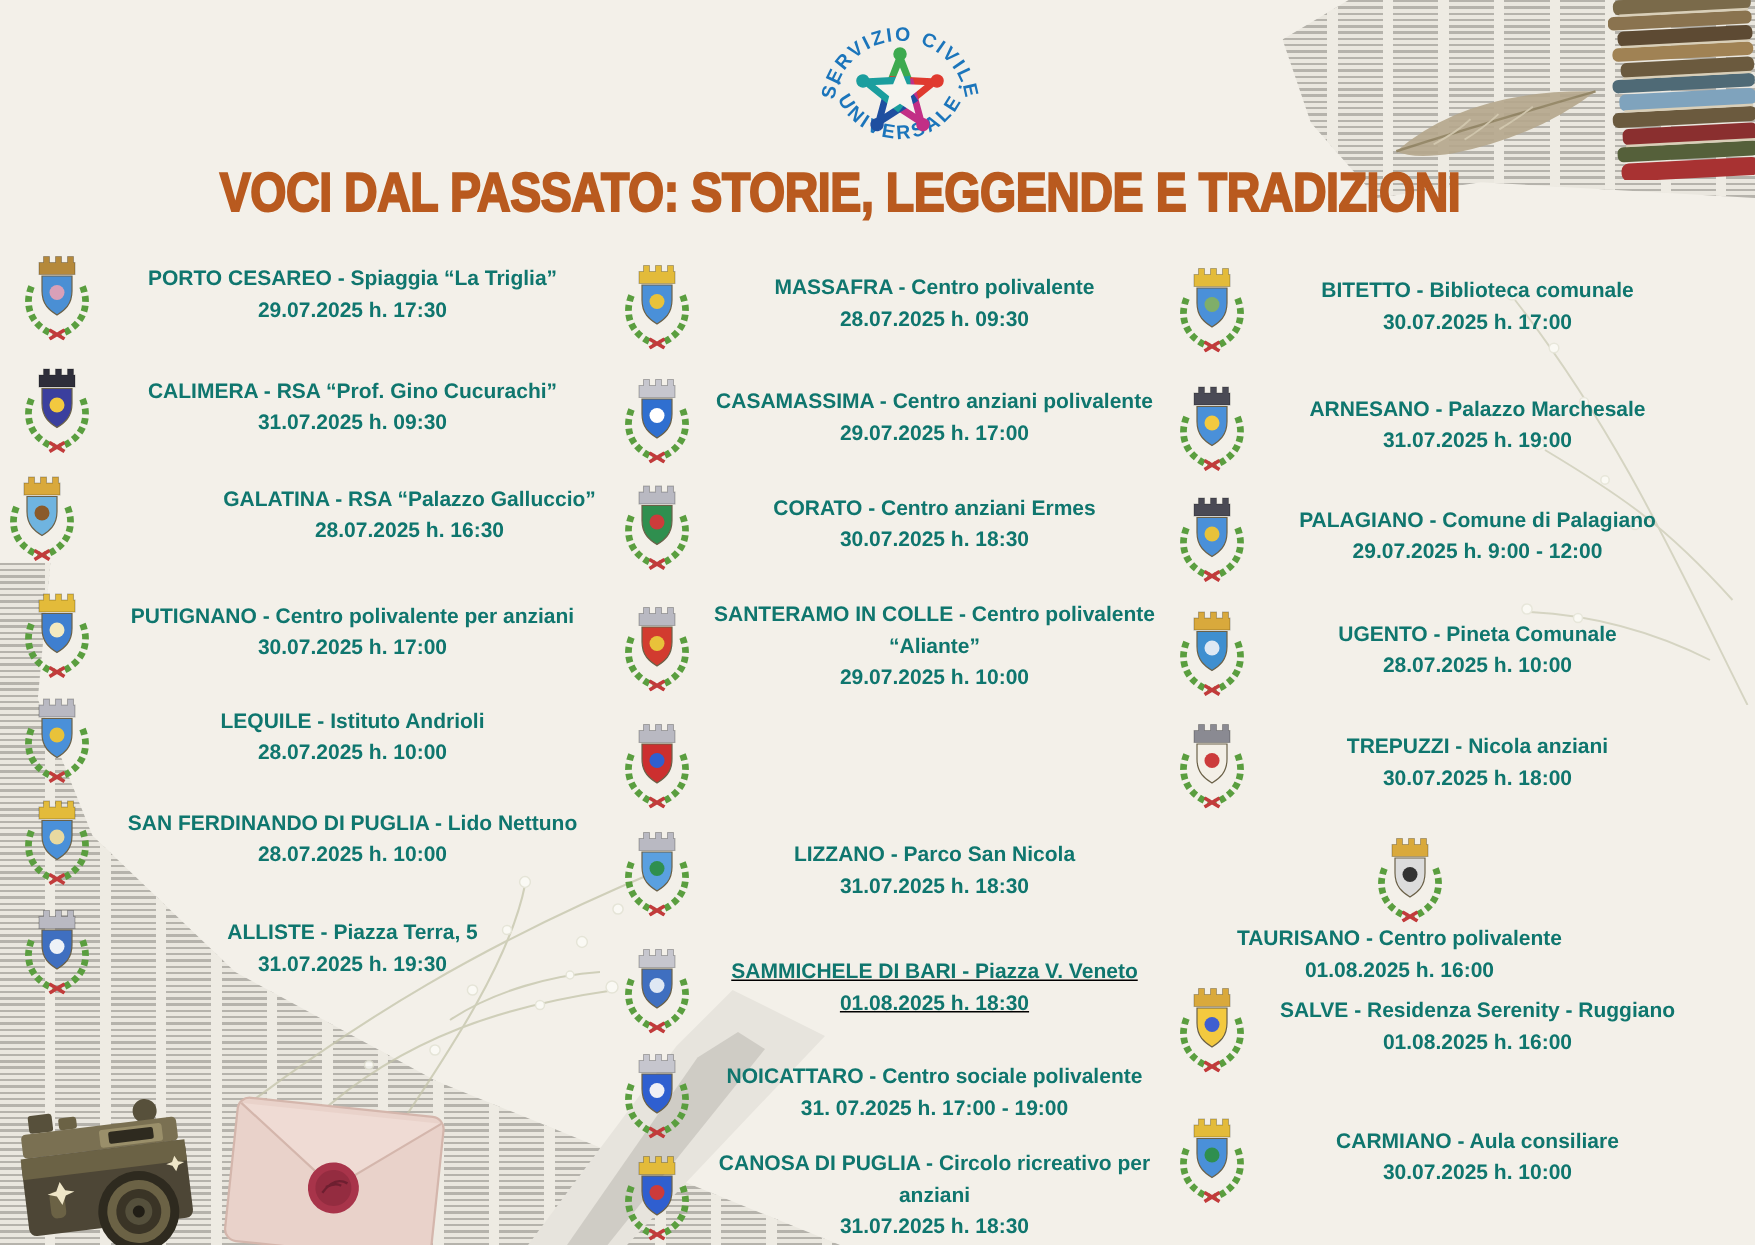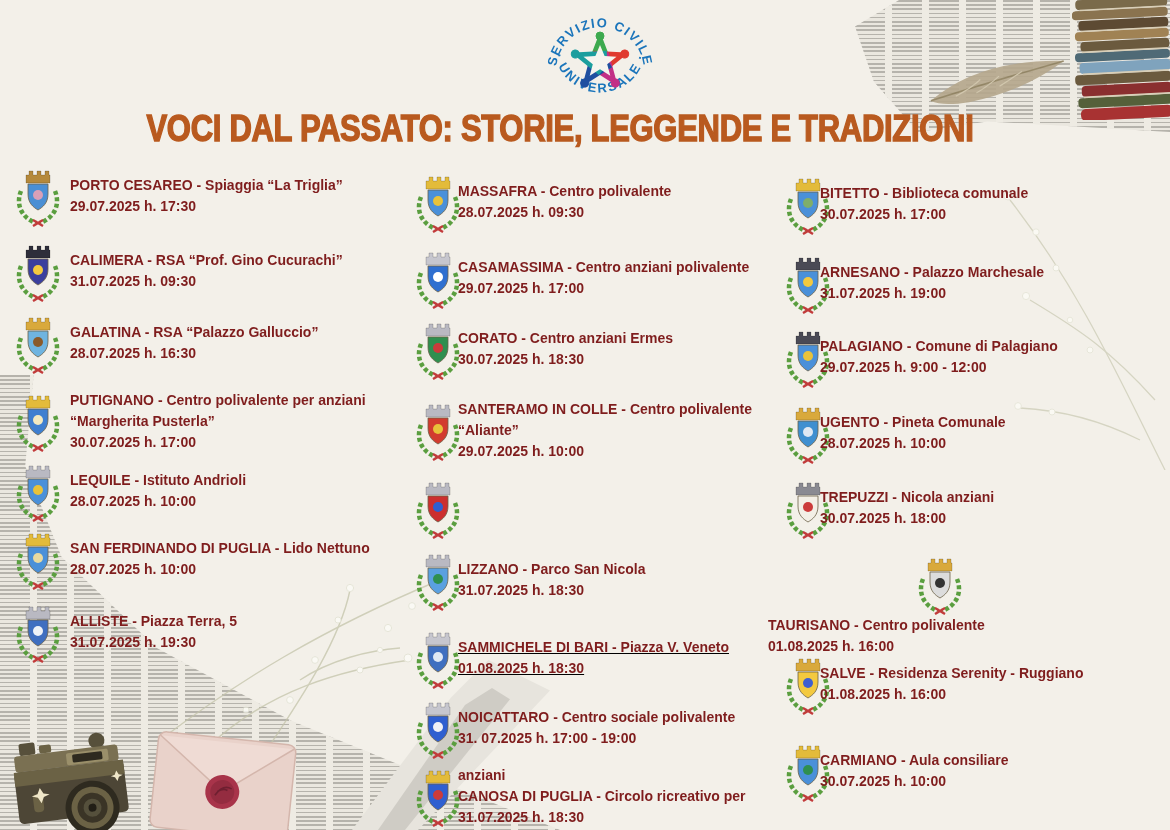--- a/index.html
+++ b/index.html
@@ -20,21 +20,21 @@
   
   #title{
     position:absolute; top:112px; left:60px; width:1000px; height:46px;
     text-align:center; font-size:31px; font-weight:bold; letter-spacing:-.3px;
     color:#b95a1f; -webkit-text-stroke:1.2px #b95a1f;
     transform:scaleY(1.18); white-space:nowrap;
   }
   
   .event{position:absolute; display:flex; align-items:center;}
   .stemma{flex:0 0 52px; width:52px; height:62px;}
-  .etext{width:330px; text-align:left; color:#7f1d1d;
+  .etext{width:330px; text-align:center; color:#0f766e;
          font-size:14px; line-height:21px; font-weight:bold;}
   .col1 .etext{margin-left:6px;}
   .col2 .etext{margin-left:-6px;}
   .col3 .etext{margin-left:-14px;}
   .line{white-space:nowrap;}
   .line:empty{display:none;}
   
   .decor{position:absolute;}
 </style>
 </head>
@@ -214,21 +214,21 @@
           <path d="M43,26 C48,38 44,52 28,58" stroke="#5a9e3f" stroke-width="4.5" fill="none" stroke-dasharray="4 2.5"></path>
           <path d="M21,55 l10,6 M31,55 l-10,6" stroke="#c23b3b" stroke-width="2.4"></path>
         </svg>
     </div>
     <div class="etext">
         <div class="line">CALIMERA - RSA “Prof. Gino Cucurachi”</div>
         <div class="line">31.07.2025 h. 09:30</div>
       </div>
   </div>
 
-  <div class="event col1" style="left:12px;top:311px;height:64px;">
+  <div class="event col1" style="left:2px;top:311px;height:64px;gap:48px;">
     <div class="stemma" style="--shield:#6fb4e0;--crown:#d9a93c;--emblem:#8a5a2a">
       <svg width="52" height="62" viewBox="0 0 52 62">
           <path d="M14,10 h3 v-4 h4 v4 h4 v-4 h4 v4 h4 v-4 h4 v4 h1 v8 h-24 z" fill="var(--crown)" stroke="rgba(0,0,0,.25)" stroke-width=".7"></path>
           <path d="M16,19 h20 v10 c0,9 -5,13 -10,16 c-5,-3 -10,-7 -10,-16 z" fill="var(--shield)" stroke="#6b6148" stroke-width=".8"></path>
           <circle cx="26" cy="30" r="5" fill="var(--emblem)"></circle>
           <path d="M9,26 C4,38 8,52 24,58" stroke="#5a9e3f" stroke-width="4.5" fill="none" stroke-dasharray="4 2.5"></path>
           <path d="M43,26 C48,38 44,52 28,58" stroke="#5a9e3f" stroke-width="4.5" fill="none" stroke-dasharray="4 2.5"></path>
           <path d="M21,55 l10,6 M31,55 l-10,6" stroke="#c23b3b" stroke-width="2.4"></path>
         </svg>
     </div>
@@ -244,21 +244,20 @@
           <path d="M14,10 h3 v-4 h4 v4 h4 v-4 h4 v4 h4 v-4 h4 v4 h1 v8 h-24 z" fill="var(--crown)" stroke="rgba(0,0,0,.25)" stroke-width=".7"></path>
           <path d="M16,19 h20 v10 c0,9 -5,13 -10,16 c-5,-3 -10,-7 -10,-16 z" fill="var(--shield)" stroke="#6b6148" stroke-width=".8"></path>
           <circle cx="26" cy="30" r="5" fill="var(--emblem)"></circle>
           <path d="M9,26 C4,38 8,52 24,58" stroke="#5a9e3f" stroke-width="4.5" fill="none" stroke-dasharray="4 2.5"></path>
           <path d="M43,26 C48,38 44,52 28,58" stroke="#5a9e3f" stroke-width="4.5" fill="none" stroke-dasharray="4 2.5"></path>
           <path d="M21,55 l10,6 M31,55 l-10,6" stroke="#c23b3b" stroke-width="2.4"></path>
         </svg>
     </div>
     <div class="etext">
         <div class="line">PUTIGNANO - Centro polivalente per anziani</div>
-        <div class="line">“Margherita Pusterla”</div>
         <div class="line">30.07.2025 h. 17:00</div>
       </div>
   </div>
 
   <div class="event col1" style="left:12px;top:459px;height:64px;">
     <div class="stemma" style="--shield:#4a90d9;--crown:#b9b9c2;--emblem:#e8c23a">
       <svg width="52" height="62" viewBox="0 0 52 62">
           <path d="M14,10 h3 v-4 h4 v4 h4 v-4 h4 v4 h4 v-4 h4 v4 h1 v8 h-24 z" fill="var(--crown)" stroke="rgba(0,0,0,.25)" stroke-width=".7"></path>
           <path d="M16,19 h20 v10 c0,9 -5,13 -10,16 c-5,-3 -10,-7 -10,-16 z" fill="var(--shield)" stroke="#6b6148" stroke-width=".8"></path>
           <circle cx="26" cy="30" r="5" fill="var(--emblem)"></circle>
@@ -445,22 +444,22 @@
       <svg width="52" height="62" viewBox="0 0 52 62">
           <path d="M14,10 h3 v-4 h4 v4 h4 v-4 h4 v4 h4 v-4 h4 v4 h1 v8 h-24 z" fill="var(--crown)" stroke="rgba(0,0,0,.25)" stroke-width=".7"></path>
           <path d="M16,19 h20 v10 c0,9 -5,13 -10,16 c-5,-3 -10,-7 -10,-16 z" fill="var(--shield)" stroke="#6b6148" stroke-width=".8"></path>
           <circle cx="26" cy="30" r="5" fill="var(--emblem)"></circle>
           <path d="M9,26 C4,38 8,52 24,58" stroke="#5a9e3f" stroke-width="4.5" fill="none" stroke-dasharray="4 2.5"></path>
           <path d="M43,26 C48,38 44,52 28,58" stroke="#5a9e3f" stroke-width="4.5" fill="none" stroke-dasharray="4 2.5"></path>
           <path d="M21,55 l10,6 M31,55 l-10,6" stroke="#c23b3b" stroke-width="2.4"></path>
         </svg>
     </div>
     <div class="etext">
+        <div class="line">CANOSA DI PUGLIA - Circolo ricreativo per</div>
         <div class="line">anziani</div>
-        <div class="line">CANOSA DI PUGLIA - Circolo ricreativo per</div>
         <div class="line">31.07.2025 h. 18:30</div>
       </div>
   </div>
 
   <div class="event col3" style="left:782px;top:170px;height:68px;">
     <div class="stemma" style="--shield:#4a90d9;--crown:#e3bb3a;--emblem:#7fae6a">
       <svg width="52" height="62" viewBox="0 0 52 62">
           <path d="M14,10 h3 v-4 h4 v4 h4 v-4 h4 v4 h4 v-4 h4 v4 h1 v8 h-24 z" fill="var(--crown)" stroke="rgba(0,0,0,.25)" stroke-width=".7"></path>
           <path d="M16,19 h20 v10 c0,9 -5,13 -10,16 c-5,-3 -10,-7 -10,-16 z" fill="var(--shield)" stroke="#6b6148" stroke-width=".8"></path>
           <circle cx="26" cy="30" r="5" fill="var(--emblem)"></circle>

